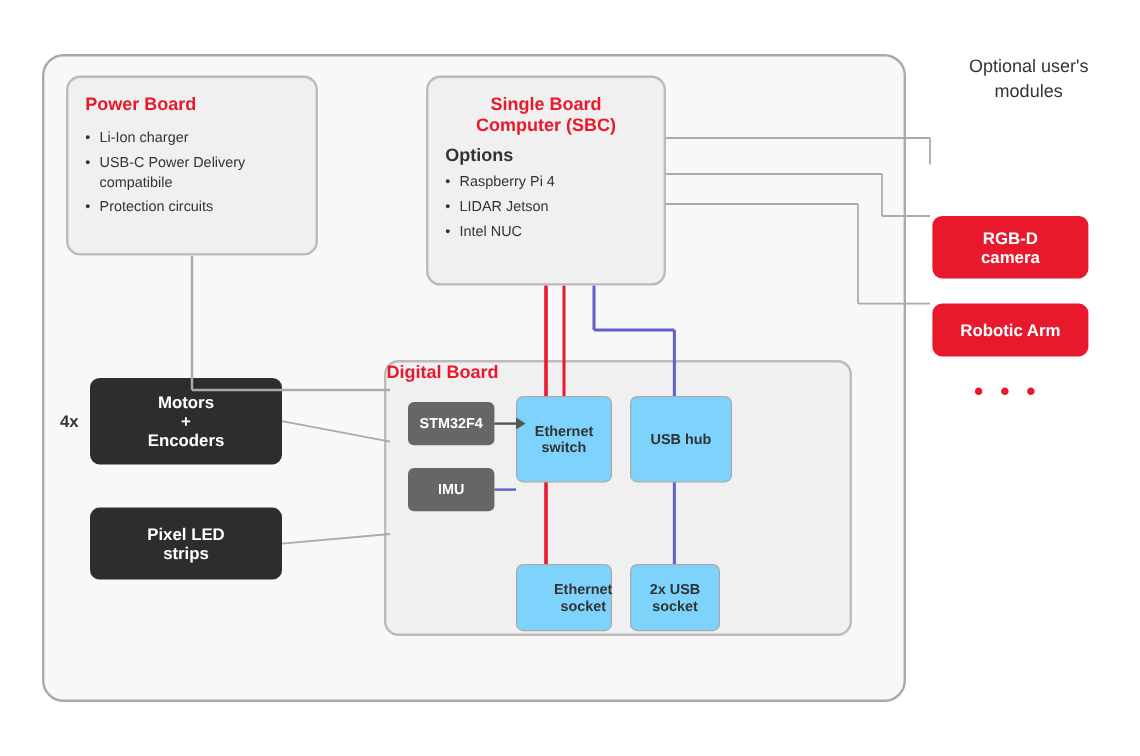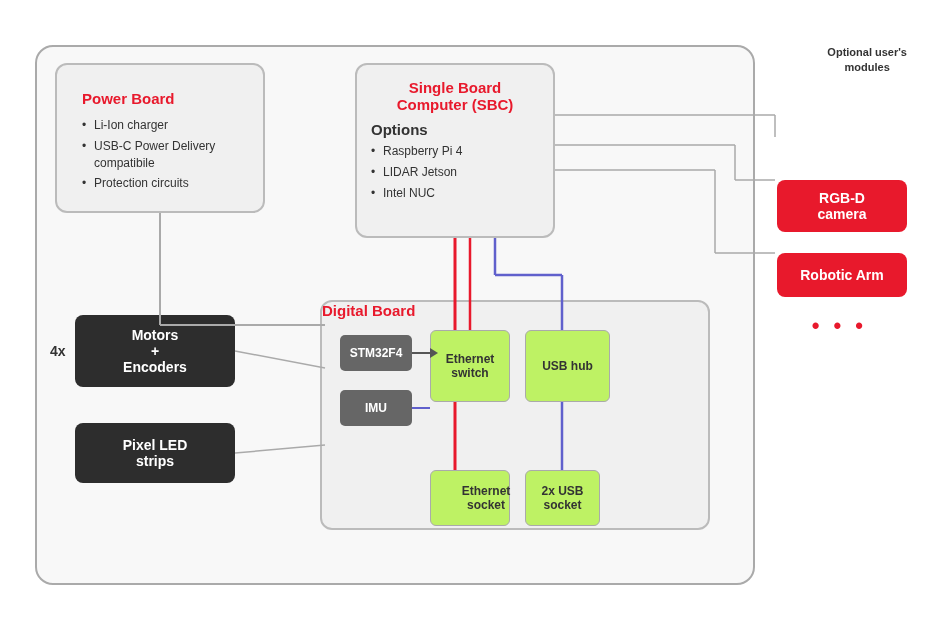--- a/index.html
+++ b/index.html
@@ -28,22 +28,22 @@
       height: 540px;
       border: 2.5px solid #aaa;
       border-radius: 18px;
       background: #f8f8f8;
     }
     
     .optional-label {
       position: absolute;
       right: 28px;
       top: 30px;
-      font-size: 11px;
-      font-weight: 700;
+      font-size: 15px;
+      font-weight: 400;
       color: #333;
       text-align: center;
       line-height: 1.4;
     }
     
     .module-box {
       position: absolute;
       right: 28px;
       background: #e8192c;
       border-radius: 8px;
@@ -72,21 +72,21 @@
     
     .power-board {
       position: absolute;
       left: 40px;
       top: 48px;
       width: 210px;
       height: 150px;
       border: 2px solid #bbb;
       border-radius: 12px;
       background: #f0f0f0;
-      padding: 25px;
+      padding: 14px;
     }
     .power-board-title {
       color: #e8192c;
       font-weight: 700;
       font-size: 15px;
       margin-bottom: 10px;
     }
     .bullet-list {
       list-style: none;
       padding: 0;
@@ -146,21 +146,21 @@
       color: #e8192c;
       font-weight: 700;
       font-size: 15px;
       margin-bottom: 10px;
     }
     
     .inner-box {
       position: absolute;
       border: 1.5px solid #aaa;
       border-radius: 6px;
-      background: #bef264;
+      background: #7dd3fc;
       display: flex;
       align-items: center;
       justify-content: center;
       font-size: 12px;
       font-weight: 600;
       color: #333;
       text-align: center;
     }
     .stm-box {
       background: #666;

